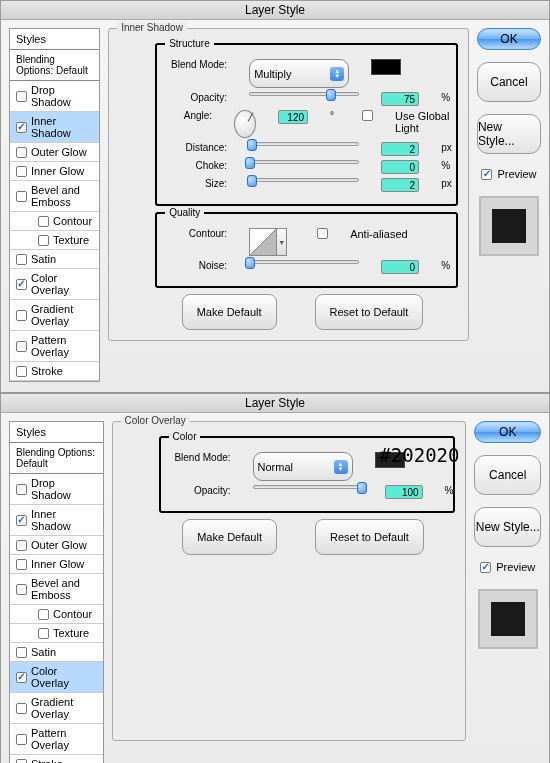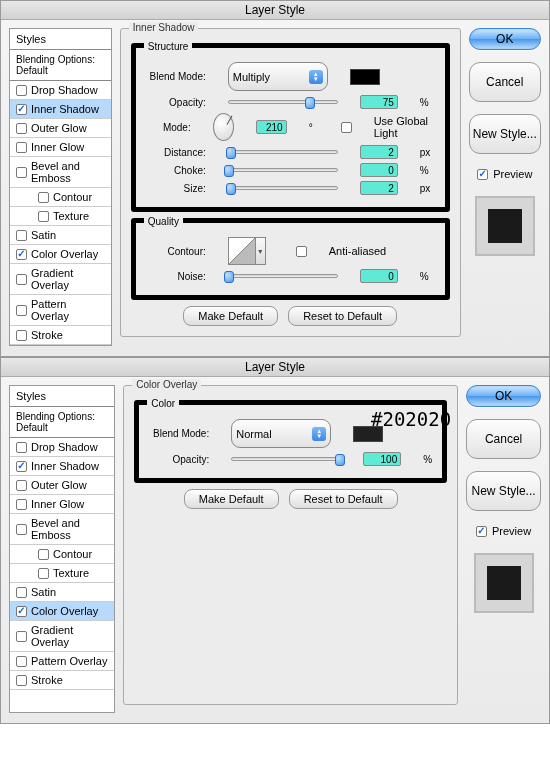--- a/index.html
+++ b/index.html
@@ -84,37 +84,38 @@
   .fieldset > .legend {
     position: absolute;
     top: -7px;
     left: 8px;
     background: #ececec;
     padding: 0 4px;
     font-size: 10px;
     color: #333;
   }
   .inner-group {
-    border: 5px solid #000000;
+    border: 2px solid #000000;
     border-radius: 3px;
-    padding: 10px 10px 8px 10px;
+    padding: 10px 0 8px 10px;
     margin-top: 6px;
     position: relative;
+    margin-left: 36px;
   }
   .inner-group > .legend {
     position: absolute;
     top: -7px;
     left: 8px;
     background: #ececec;
     padding: 0 4px;
     font-size: 10px;
   }
   .form-row {
     display: flex;
-    align-items: center;
+    align-items: flex-start;
     gap: 22px;
     margin: 4px 0;
   }
   .form-row .lbl {
     width: 60px;
     text-align: right;
     font-size: 10px;
   }
   .select {
     background: linear-gradient(#fdfdfd,#e2e2e2);
@@ -196,22 +197,23 @@
     display:flex;align-items:center;justify-content:center;
     font-size:8px;color:#555;
   }
   .btn-row {
     display:flex; gap:10px; justify-content:center; margin-top:6px;
   }
   .pill-btn {
     background: linear-gradient(#fefefe,#dedede);
     border: 1px solid #999;
     border-radius: 8px;
-    padding: 3px 14px;
+    padding: 11px 14px;
     font-size: 11px;
+    margin-left: 28px;
   }
   .right-col {
     width: 92px;
     display:flex;
     flex-direction:column;
     gap:12px;
     align-items:stretch;
   }
   .aqua-btn {
     background: linear-gradient(#f9fbff,#cfe5ff 45%, #a9d0fb 55%, #d9edff);
@@ -332,23 +334,23 @@
               </div>
               <div class="form-row">
                 <span class="lbl">Opacity:</span>
                 <div class="slider">
                   <span class="thumb" style="left: 75%;"></span>
                 </div>
                 <span class="numbox">75</span>
                 <span class="unit">%</span>
               </div>
               <div class="form-row">
-                <span class="lbl">Mode:</span>
+                <span class="lbl">Angle:</span>
                 <span class="angle-dial"></span>
-                <span class="numbox">210</span>
+                <span class="numbox">120</span>
                 <span class="unit">°</span>
                 <span class="cb" style="margin-left: 6px;"></span>
                 <span>Use Global Light</span>
               </div>
               <div class="form-row">
                 <span class="lbl">Distance:</span>
                 <div class="slider">
                   <span class="thumb" style="left: 2%;"></span>
                 </div>
                 <span class="numbox">2</span>

